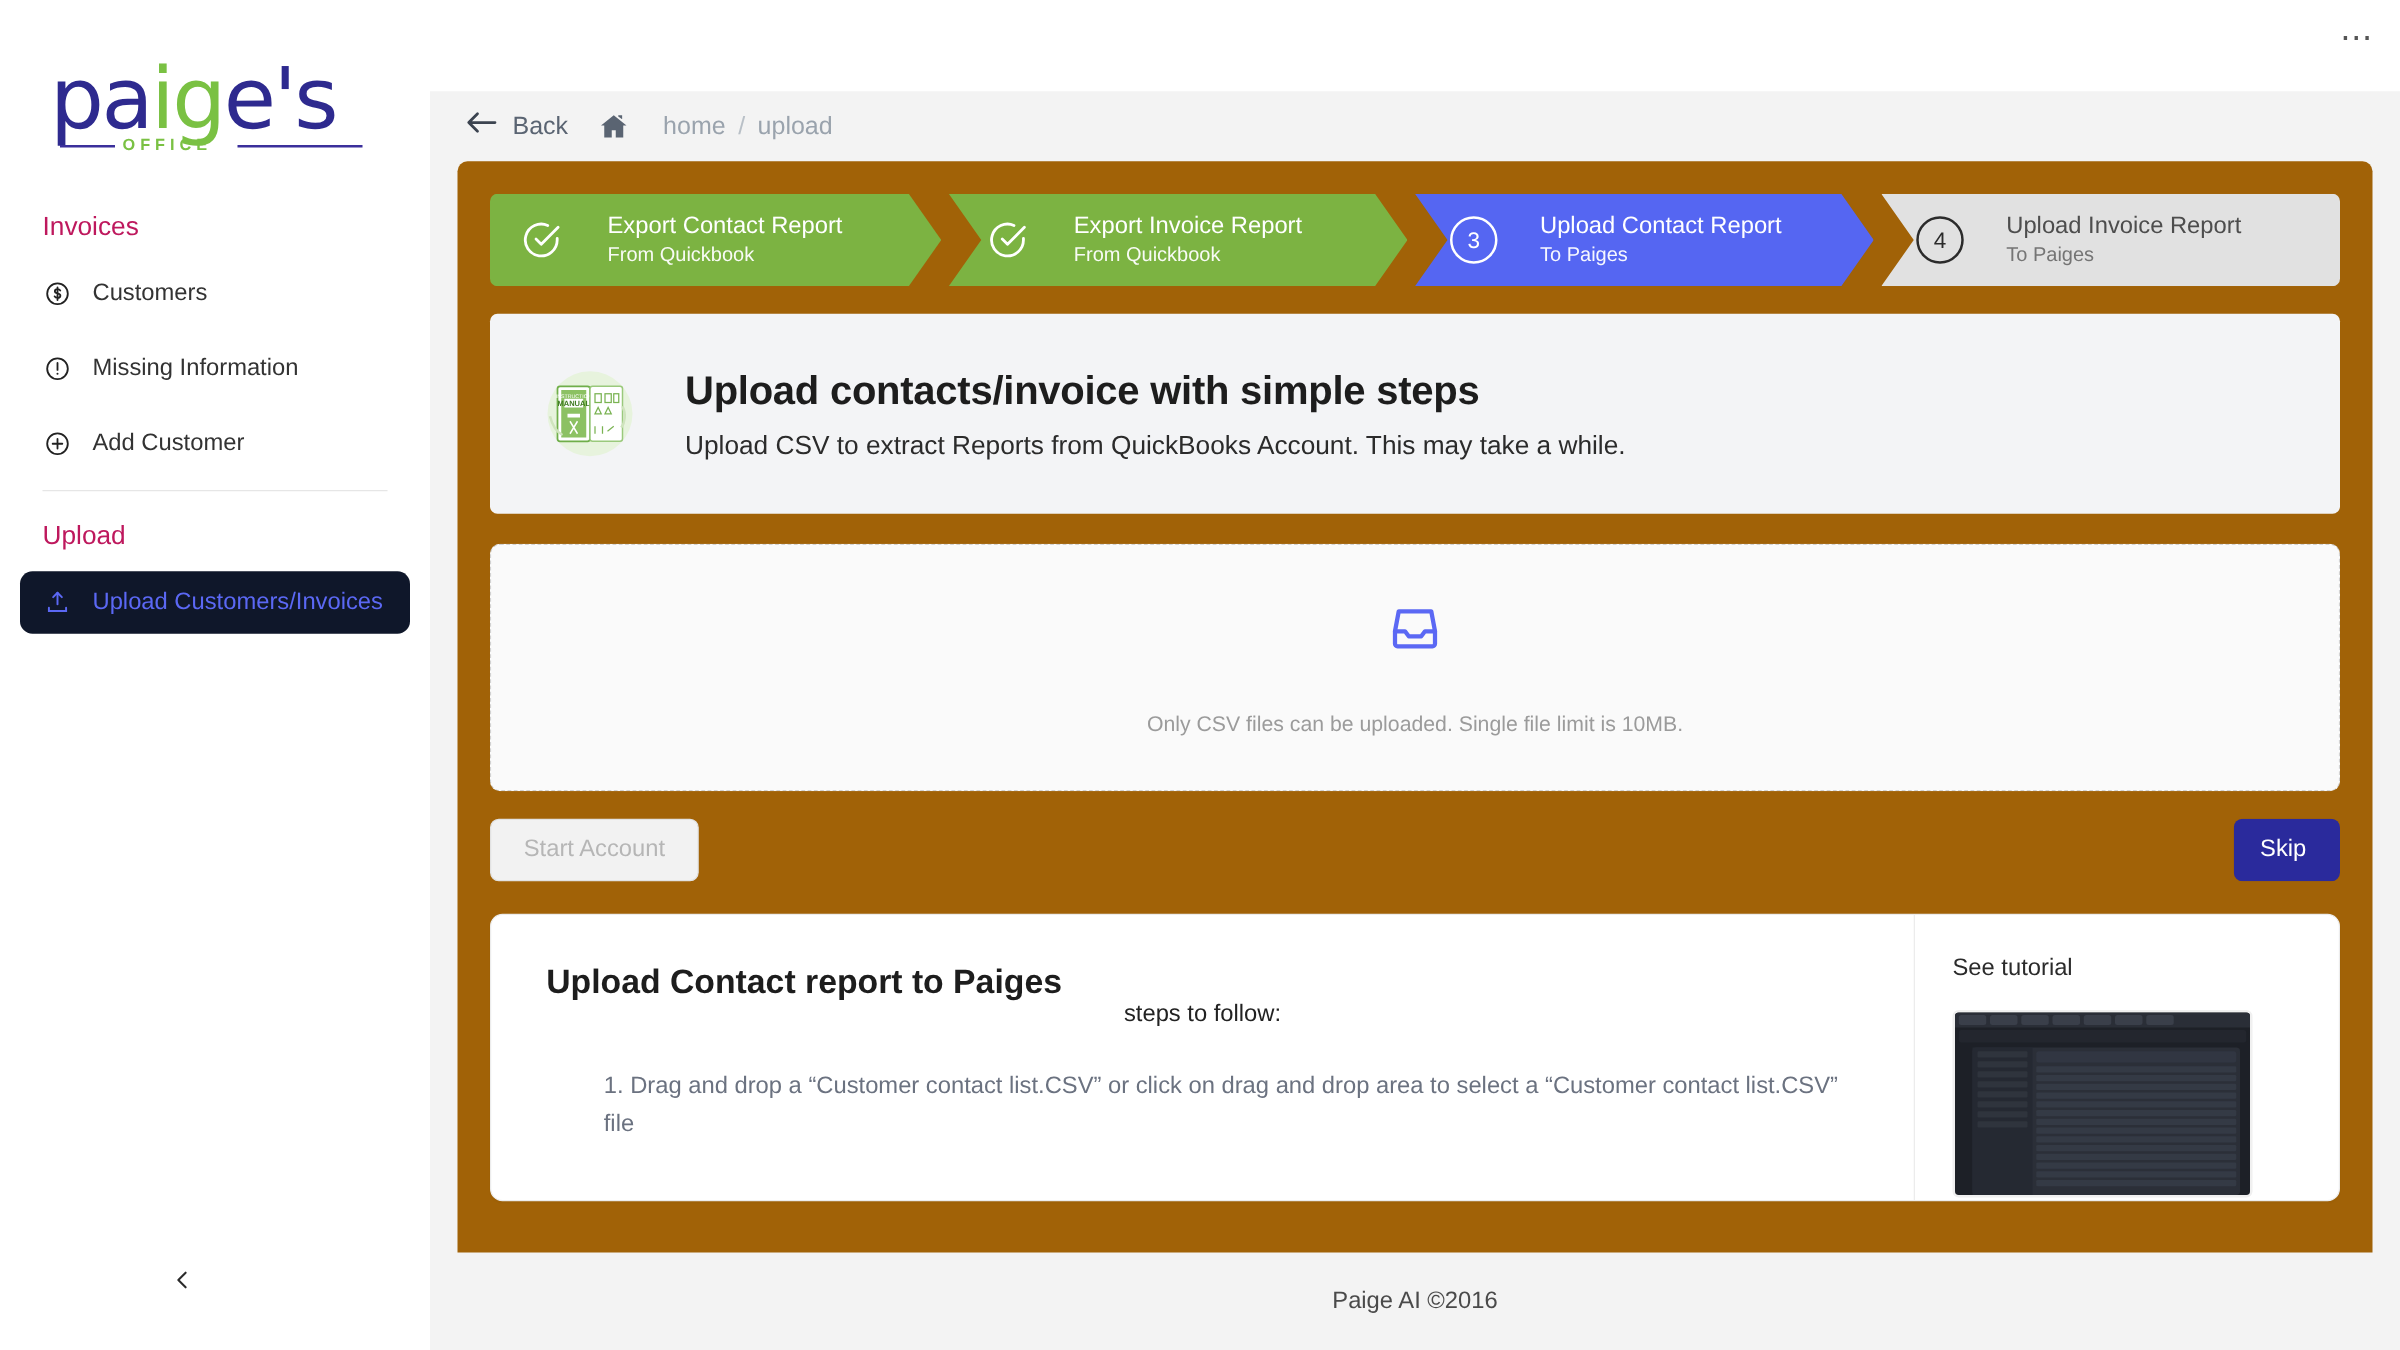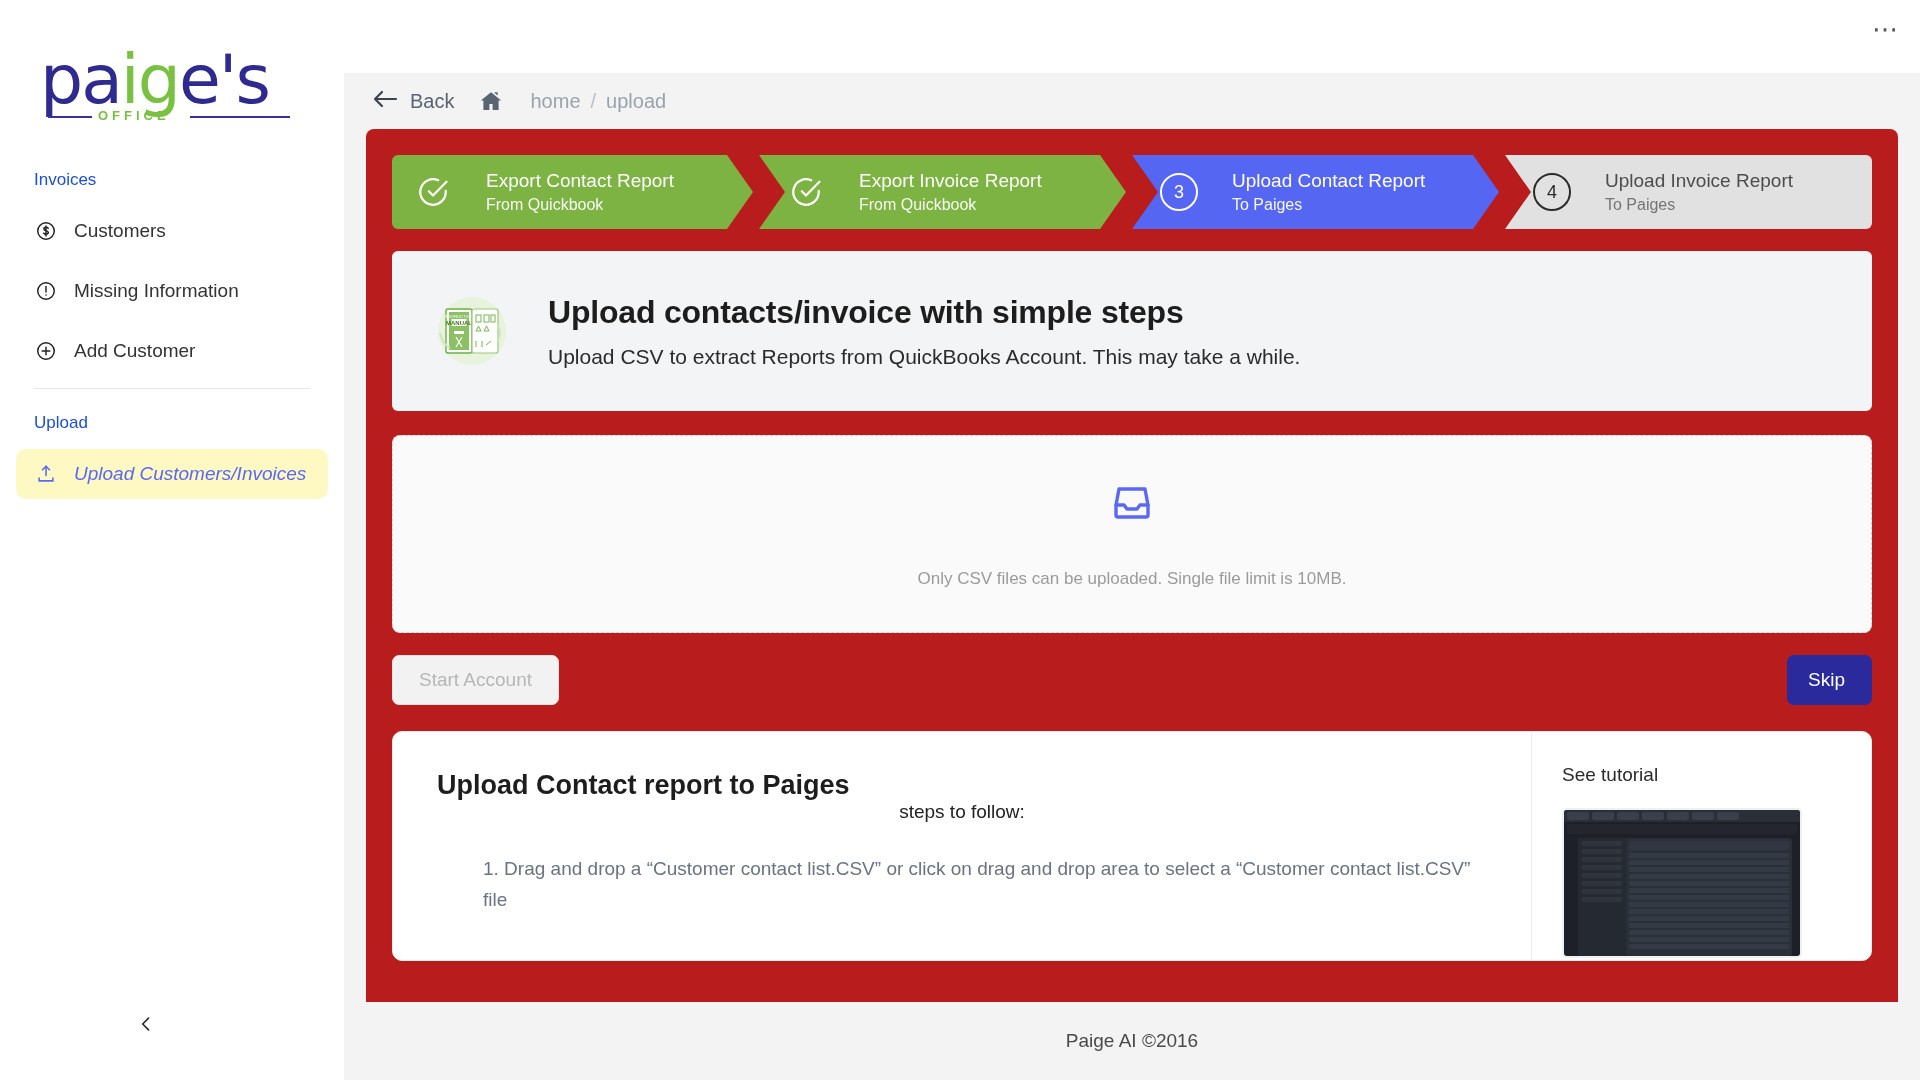--- a/index.html
+++ b/index.html
@@ -28,30 +28,30 @@
   .logo-text .g1 { color: #7ac143; }
   .logo-sub {
     position: absolute; left: 58px; top: 66px;
     font-size: 13px; letter-spacing: 4px; color: #7ac143; font-weight: 600;
   }
   .logo-rule-l { position:absolute; left: 8px; top: 74px; width: 44px; height: 2px; background:#3b2f9b; }
   .logo-rule-r { position:absolute; left: 150px; top: 74px; width: 100px; height: 2px; background:#3b2f9b; }
 
   .nav { padding: 0 16px; }
   .nav-group-label {
-    font-size: 17px; color: #1d4ed8; padding: 10px 18px 16px 18px; font-weight: 400;
+    font-size: 21px; color: #be185d; padding: 10px 18px 16px 18px; font-weight: 400;
   }
   .nav-item {
     display: flex; align-items: center; gap: 16px;
     padding: 13px 18px; margin: 0 0 10px 0;
     border-radius: 10px; cursor: pointer;
     font-size: 19px; color: #333333;
   }
   .nav-item .ico { width: 24px; height: 24px; display:flex; align-items:center; justify-content:center; flex:0 0 24px; }
-  .nav-item.active { background: #fef9c3; color: #5b68f4; font-style: italic; }
+  .nav-item.active { background: #0f172a; color: #5b68f4; }
   .nav-item.active .ico svg { stroke: #5b68f4; }
   .nav-divider { height:1px; background:#e6e6e6; margin: 12px 18px 14px 18px; }
   .collapse-btn {
     position: absolute; left: 128px; bottom: 36px;
     width: 36px; height: 36px; display:flex; align-items:center; justify-content:center;
     cursor:pointer;
   }
 
   
   .main { flex: 1 1 auto; position: relative; background: #ffffff; }
@@ -70,21 +70,21 @@
     padding: 0 0 0 28px; font-size: 20px; color: #5a6472;
     flex: 0 0 56px;
   }
   .topbar .back { display:flex; align-items:center; gap:12px; cursor:pointer; color:#5a6472; }
   .topbar .home-ico { display:flex; align-items:center; margin-left: 10px; cursor:pointer; }
   .crumbs { margin-left: 12px; color:#9aa3ad; display:flex; gap:10px; }
   .crumbs .sep { color:#b9c0c7; }
   .crumbs .crumb { cursor: pointer; }
 
   .page {
-    background: #b91c1c;
+    background: #a16207;
     margin: 0 22px 0 22px;
     border-radius: 8px 8px 0 0;
     flex: 1 1 auto;
     padding: 26px 26px 0 26px;
     overflow: hidden;
     position: relative;
   }
 
   
   .stepper { display: flex; align-items: stretch; height: 74px; gap: 0; }

